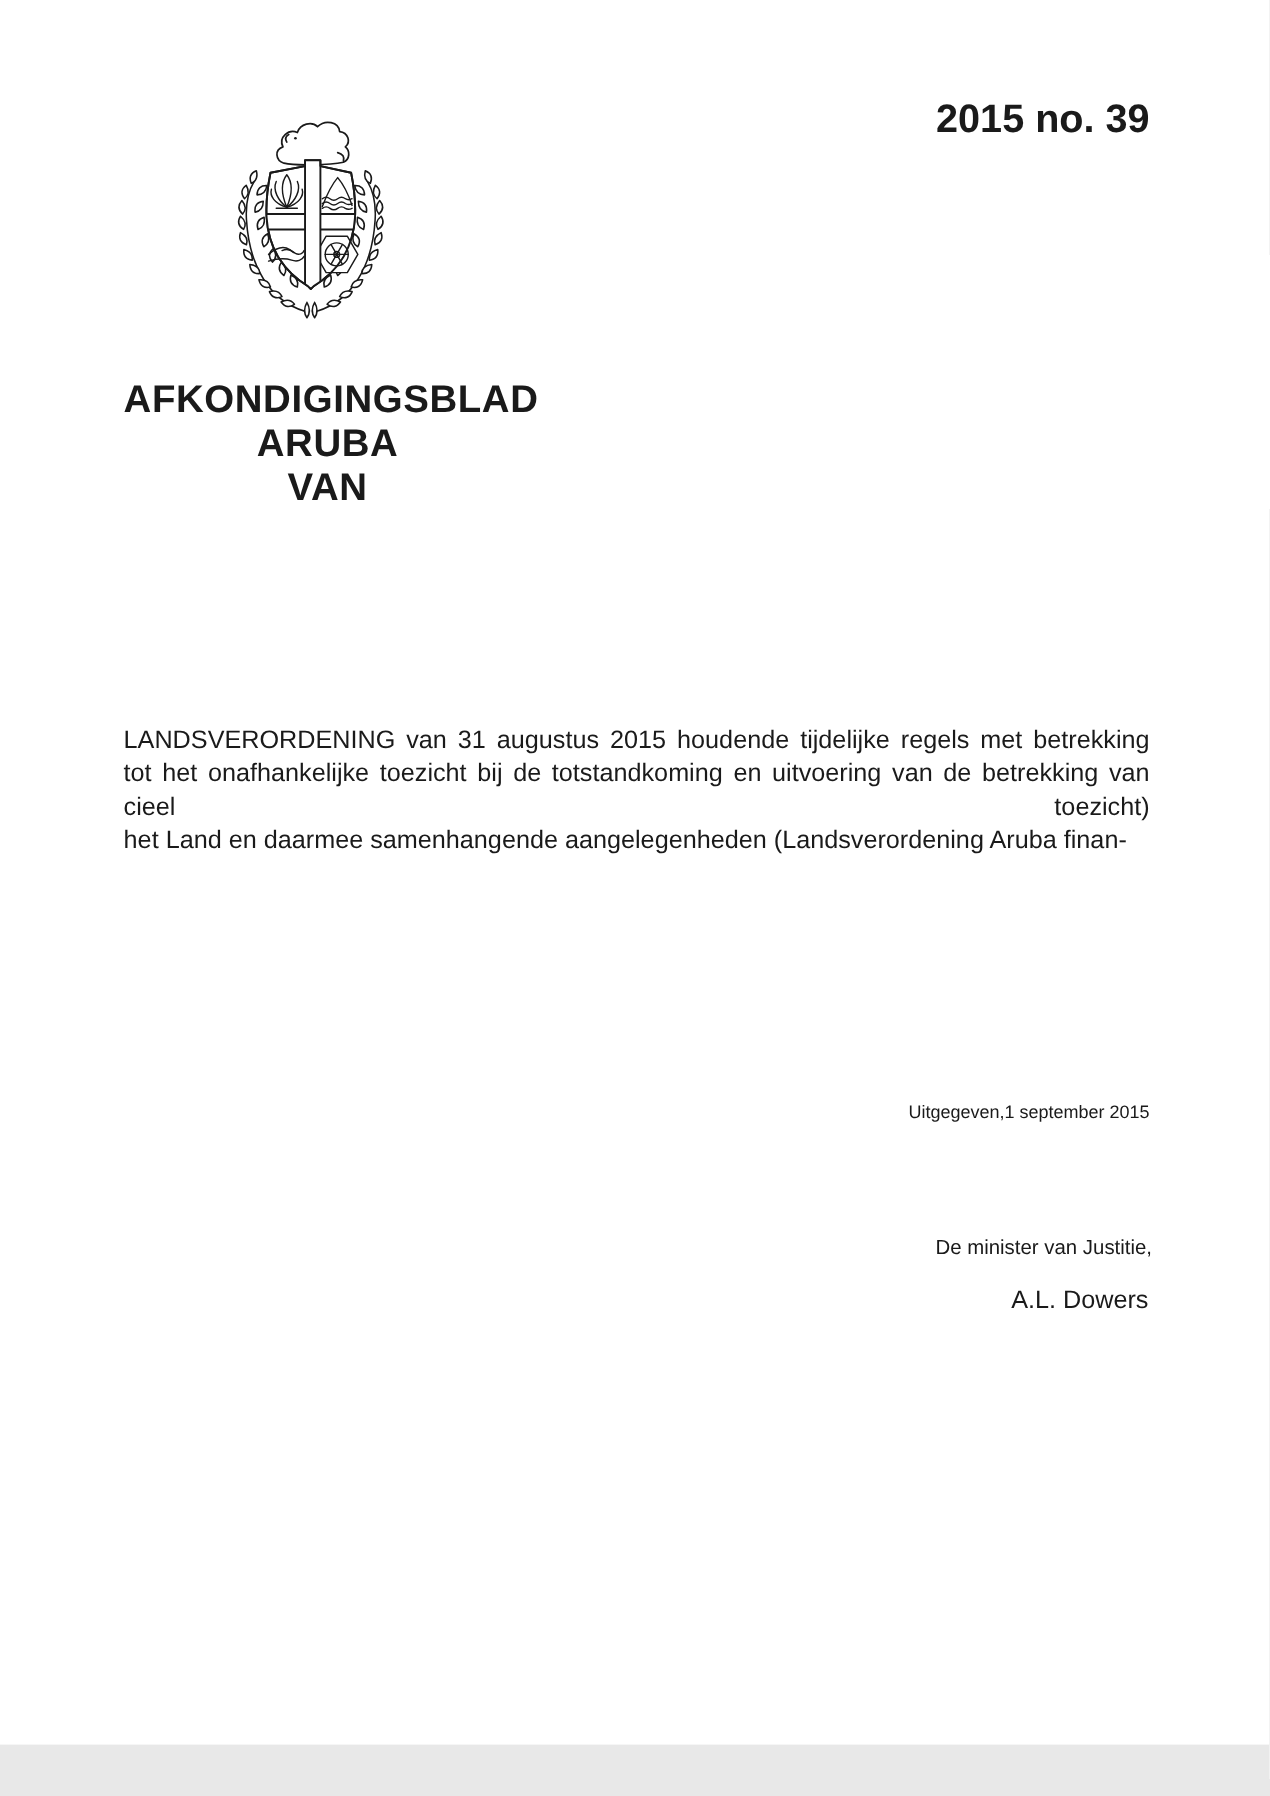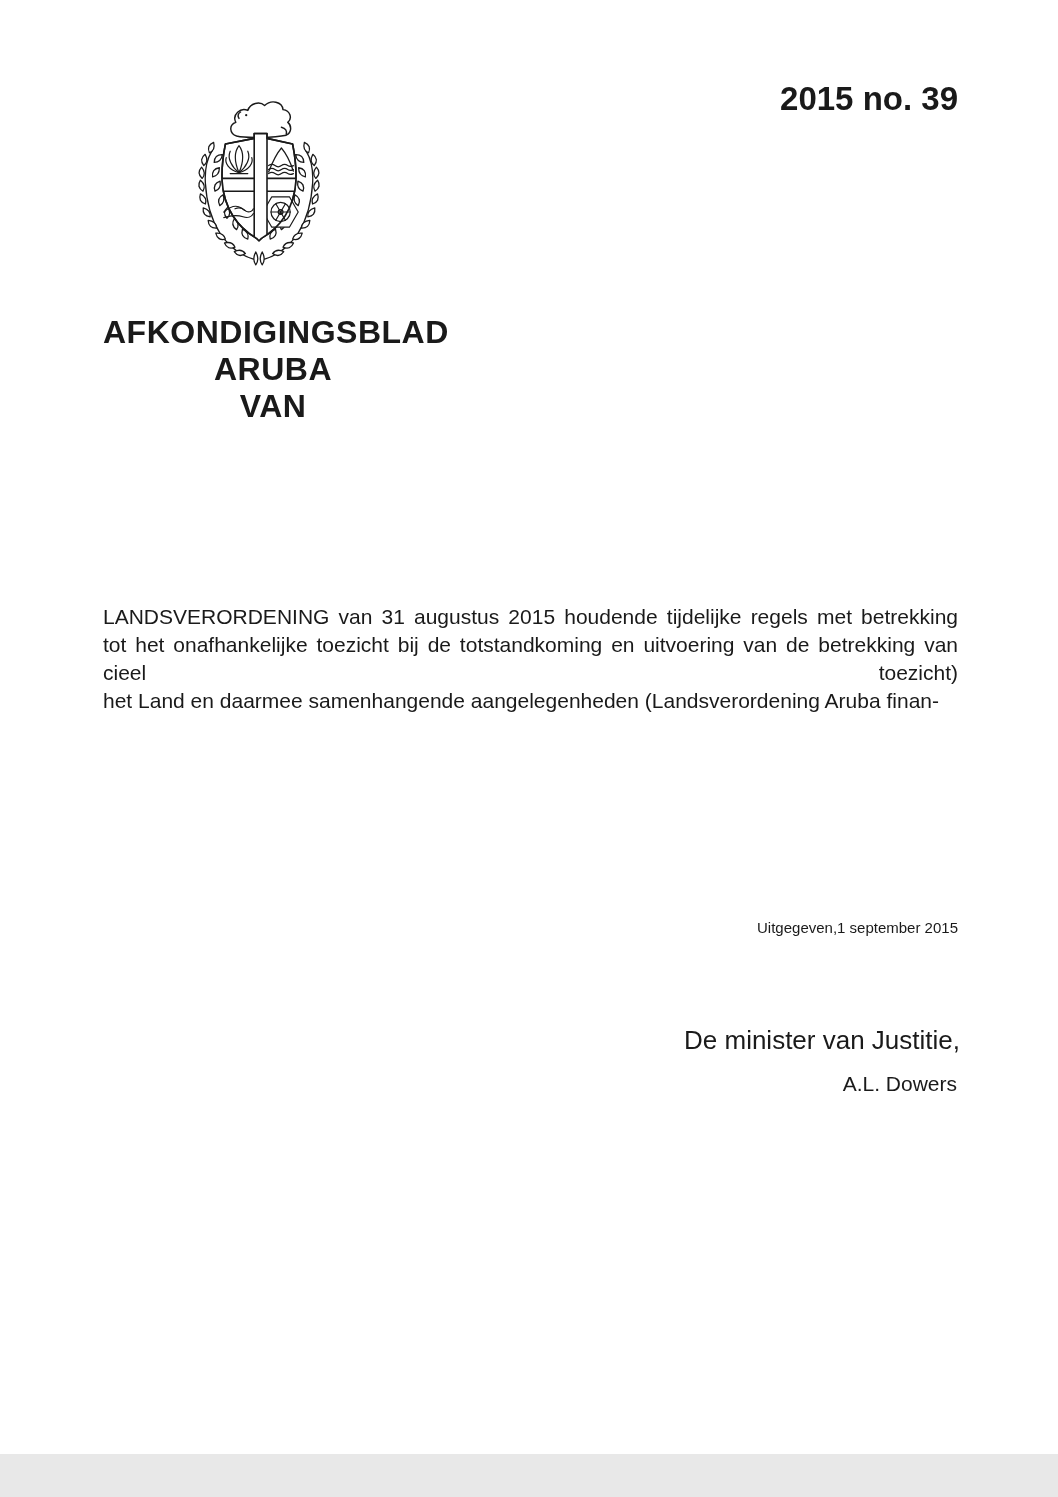--- a/index.html
+++ b/index.html
@@ -64,21 +64,21 @@
     right: 100px;
     font-size: 15px;
     line-height: 28px;
     white-space: nowrap;
     margin-top: 15px;
   }
   .minister-line {
     position: absolute;
     top: 1026px;
     right: 98px;
-    font-size: 26px;
+    font-size: 17px;
     line-height: 28px;
     white-space: nowrap;
   }
   .signature-line {
     position: absolute;
     top: 1070px;
     right: 101px;
     font-size: 21px;
     line-height: 28px;
     white-space: nowrap;

